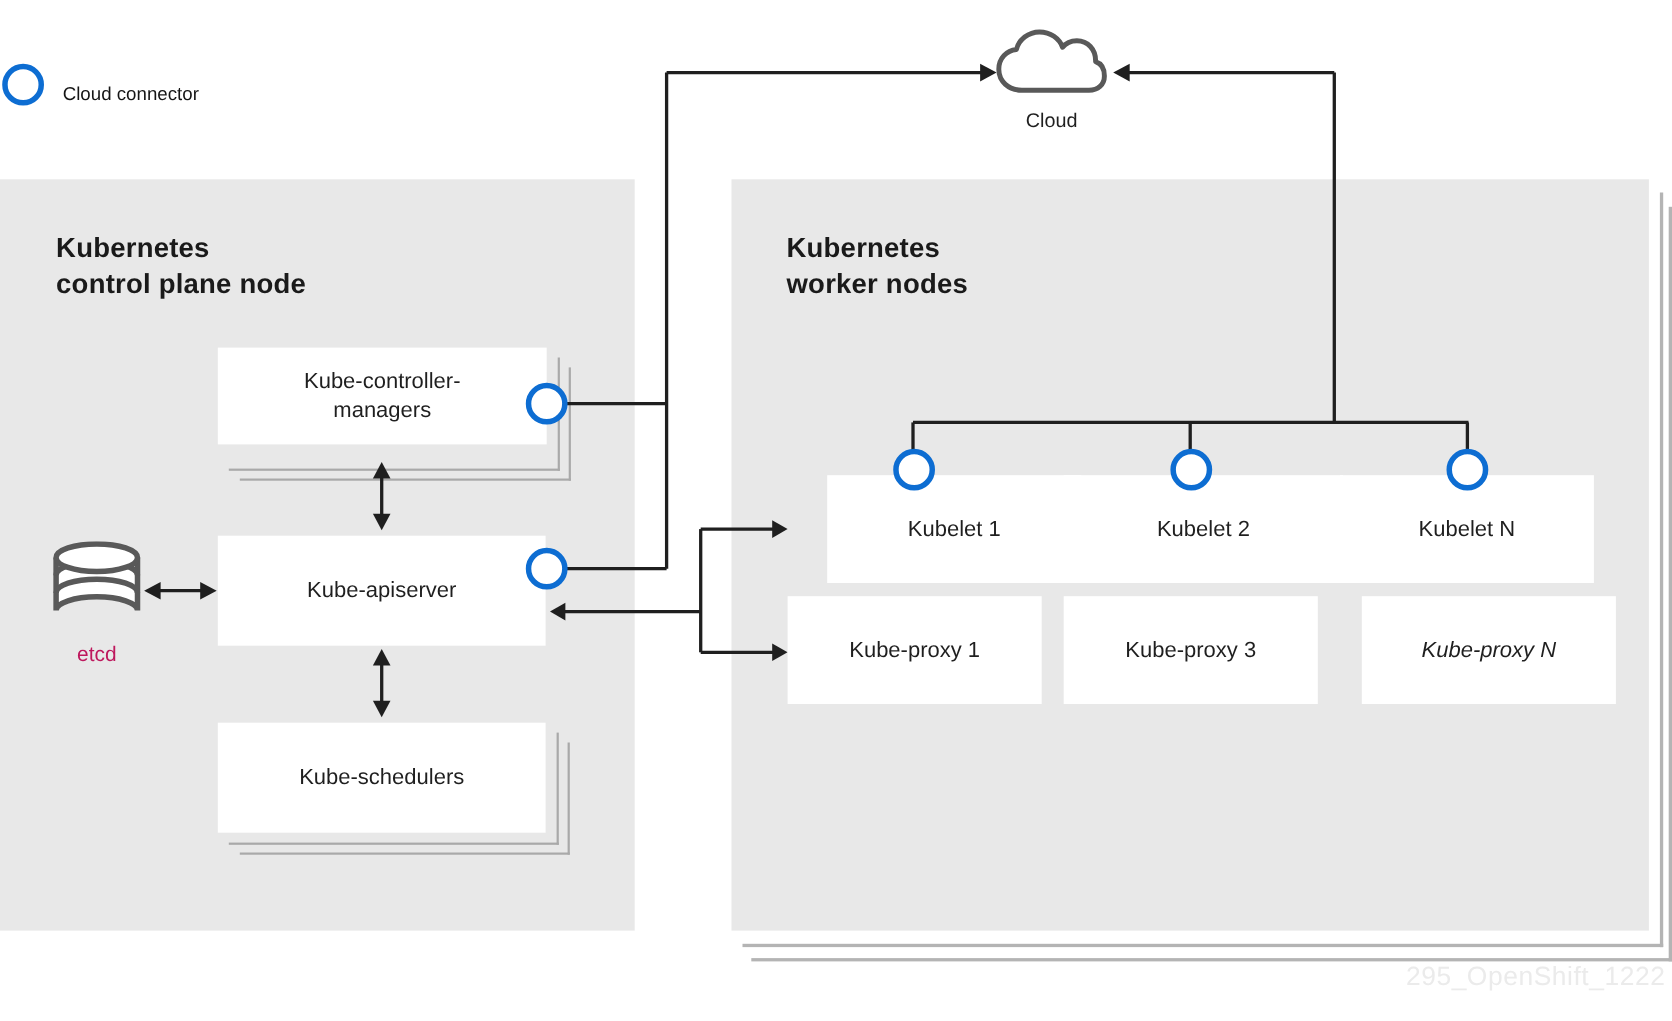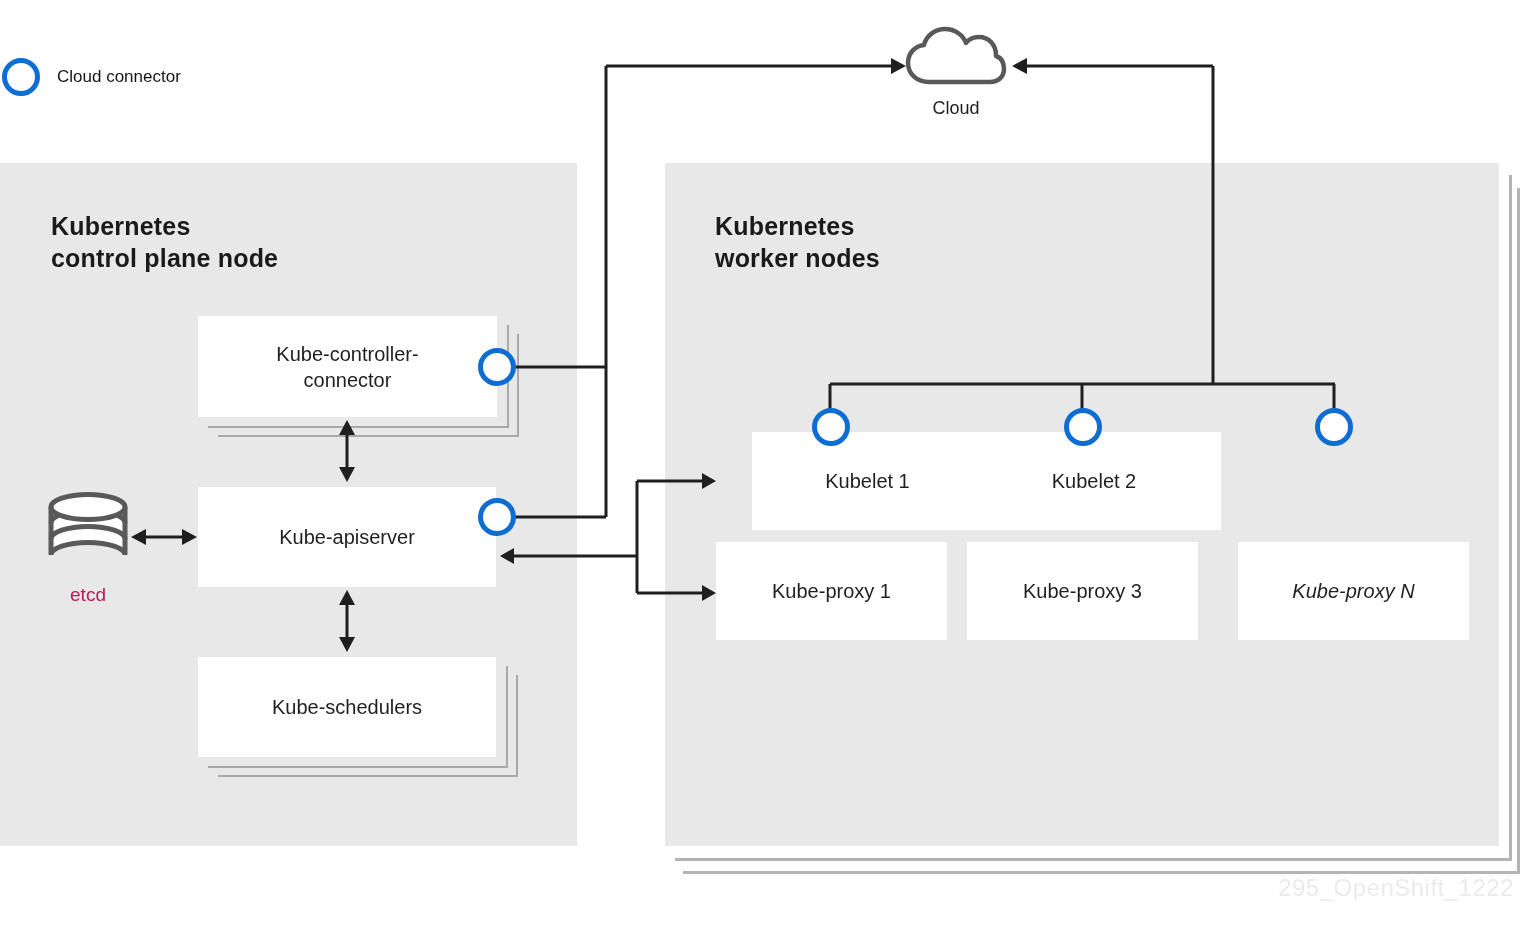--- a/index.html
+++ b/index.html
@@ -8,21 +8,21 @@
     background:#ffffff;
     font-family:"Liberation Sans","DejaVu Sans",sans-serif;
     color:#151515;
   }
   .panel{position:absolute;background:#e8e8e8;}
   .panel-stack{position:absolute;border-right:3px solid #b4b4b4;border-bottom:3px solid #b4b4b4;background:transparent;}
   .panel-title{position:absolute;font-size:25px;font-weight:700;line-height:32px;color:#1a1a1a;letter-spacing:.2px;}
   .node-box{position:absolute;background:#ffffff;display:flex;align-items:center;justify-content:center;text-align:center;font-size:20px;line-height:26px;color:#1f1f1f;}
   .box-stack{position:absolute;border-right:2px solid #a9a9a9;border-bottom:2px solid #a9a9a9;background:transparent;}
   .connector{position:absolute;width:28px;height:28px;border:5px solid #0d6dd2;border-radius:50%;background:#ffffff;z-index:6;}
-  .legend{position:absolute;left:2px;top:58px;display:flex;align-items:center;z-index:6;}
+  .legend{position:absolute;left:2px;top:58px;display:flex;align-items:flex-end;z-index:6;}
   .legend .connector{position:static;margin-right:17px;}
   .legend-label{font-size:17px;color:#151515;}
   .cloud-wrap{position:absolute;left:903px;top:26px;width:106px;text-align:center;z-index:5;}
   .cloud-label{font-size:18px;color:#1f1f1f;margin-top:4px;}
   .etcd-wrap{position:absolute;left:46px;top:492px;width:84px;text-align:center;z-index:5;}
   .etcd-label{font-size:19px;color:#be185d;margin-top:6px;}
   svg.wires{position:absolute;left:0;top:0;z-index:4;}
   .watermark{position:absolute;right:6px;top:874px;font-size:24px;color:#ebebeb;letter-spacing:.5px;}
   .lbl2{display:block;}
 </style>
@@ -44,38 +44,41 @@
   <div class="panel-title" style="left:715px;top:210px;">
     <span class="lbl2">Kubernetes</span>
     <span class="lbl2">worker nodes</span>
   </div>
 
   <div class="box-stack" style="left:218px;top:334px;width:299px;height:101px;"></div>
   <div class="box-stack" style="left:208px;top:325px;width:299px;height:101px;"></div>
   <div class="box-stack" style="left:218px;top:675px;width:298px;height:100px;"></div>
   <div class="box-stack" style="left:208px;top:666px;width:298px;height:100px;"></div>
 
-  <div class="node-box" style="left:198px;top:316px;width:299px;height:101px;z-index:5;">
+  <div class="node-box" style="left:198px;top:316px;width:299px;height:88px;z-index:5;">
     <span>
       <span class="lbl2">Kube-controller-</span>
-      <span class="lbl2">connector</span>
+      <span class="lbl2">managers</span>
     </span>
   </div>
   <div class="node-box" style="left:198px;top:487px;width:298px;height:100px;z-index:5;">
     <span>Kube-apiserver</span>
   </div>
   <div class="node-box" style="left:198px;top:657px;width:298px;height:100px;z-index:5;">
     <span>Kube-schedulers</span>
   </div>
 
   <div class="node-box" style="left:752px;top:432px;width:231px;height:98px;z-index:5;">
     <span>Kubelet 1</span>
   </div>
   <div class="node-box" style="left:967px;top:432px;width:254px;height:98px;z-index:5;">
     <span>Kubelet 2</span>
+  </div>
+  <div class="node-box" style="left:1218px;top:432px;width:231px;height:98px;z-index:5;">
+    <span>Kubelet N</span>
   </div>
   <div class="node-box" style="left:716px;top:542px;width:231px;height:98px;z-index:5;">
     <span>Kube-proxy 1</span>
   </div>
   <div class="node-box" style="left:967px;top:542px;width:231px;height:98px;z-index:5;">
     <span>Kube-proxy 3</span>
   </div>
   <div class="node-box" style="left:1238px;top:542px;width:231px;height:98px;z-index:5;font-style:italic;">
     <span>Kube-proxy N</span>
   </div>

